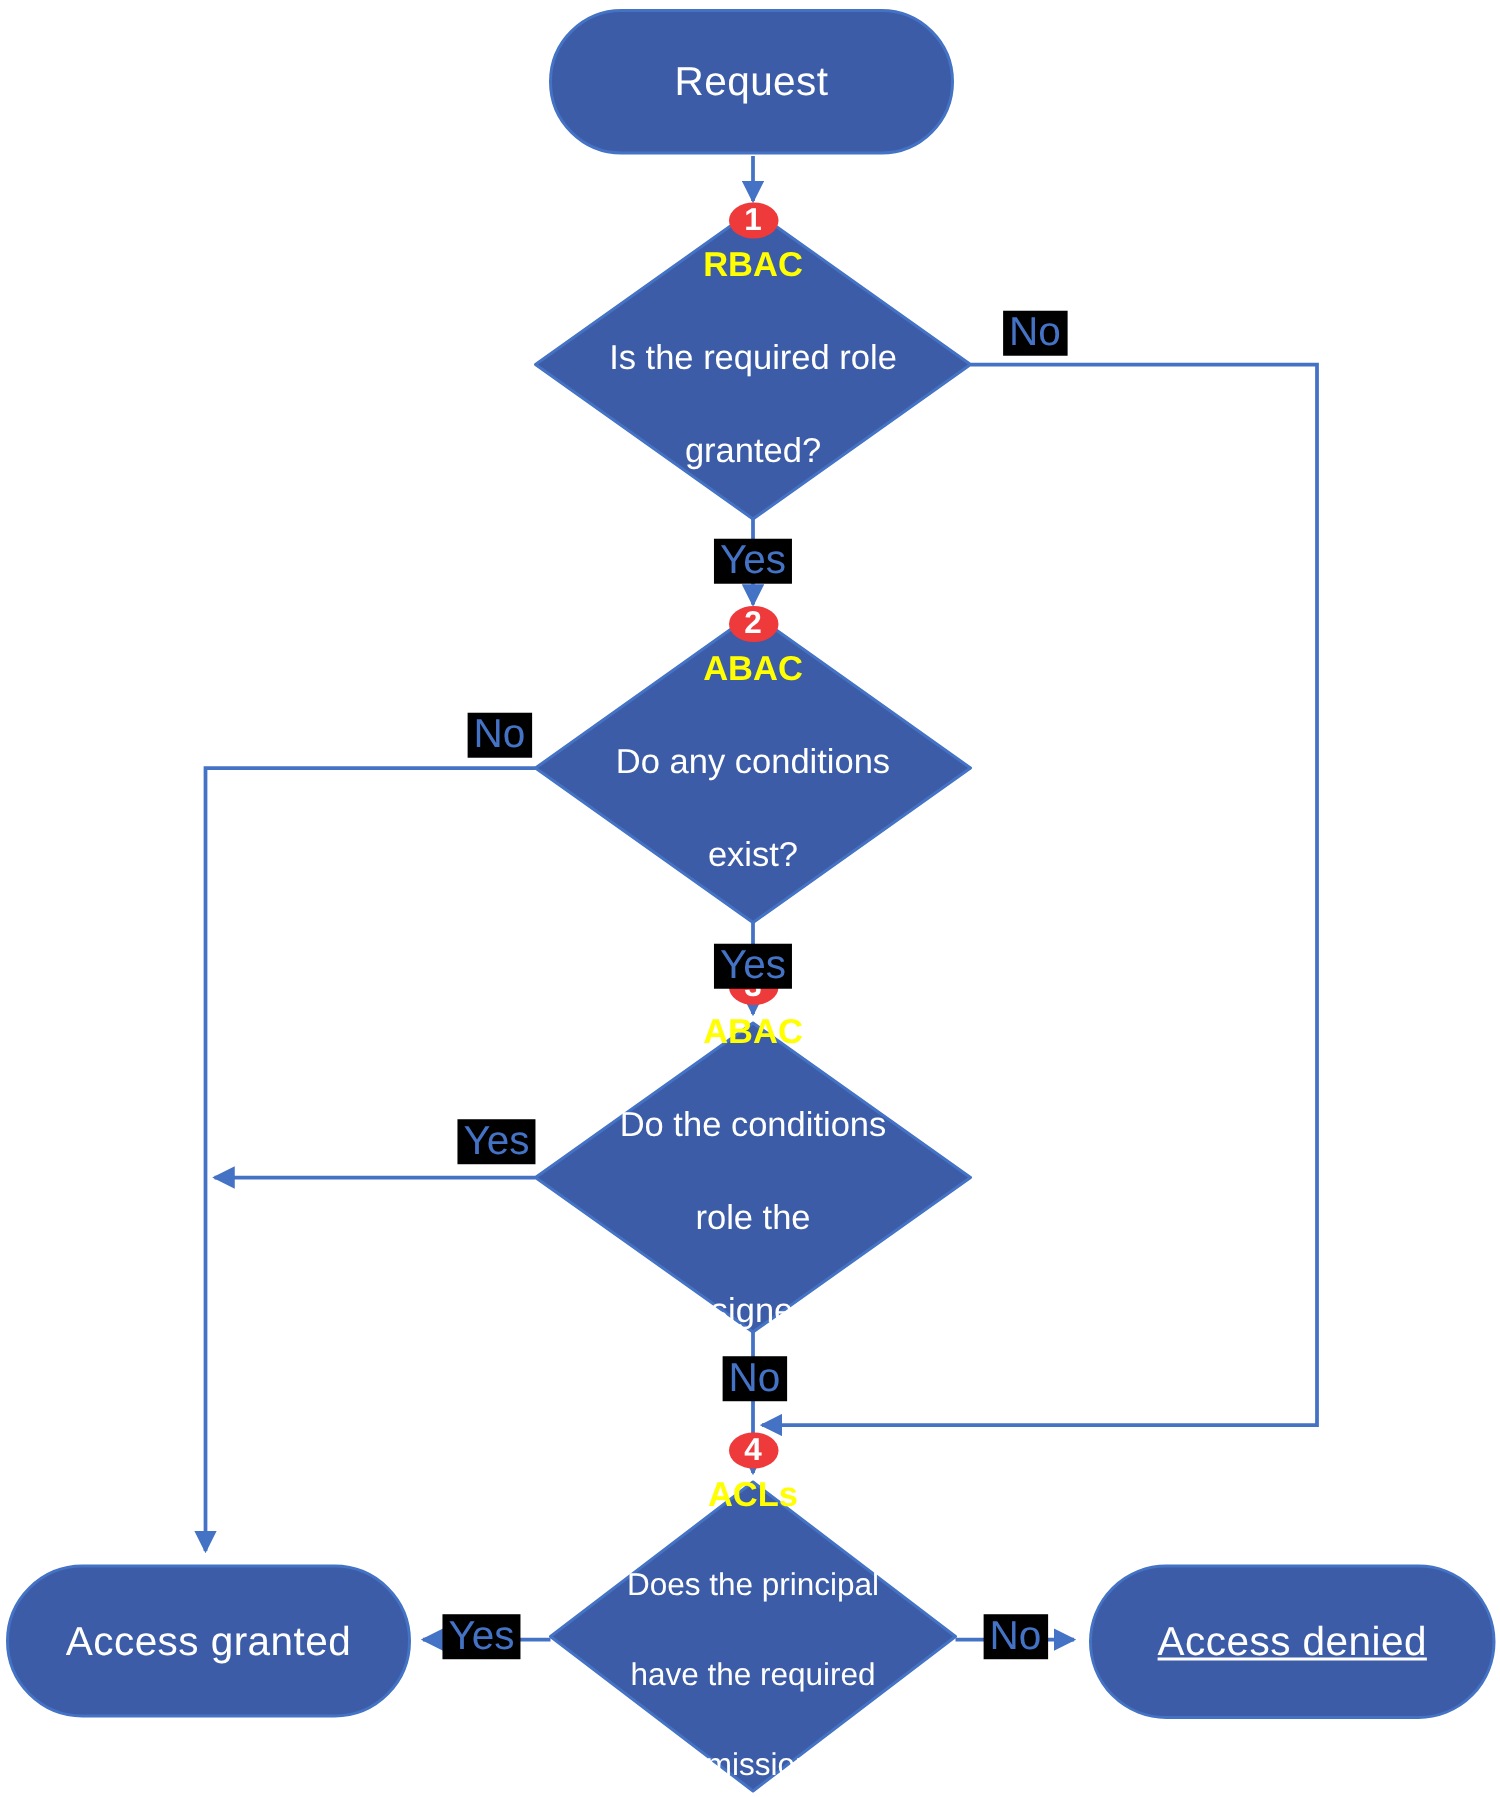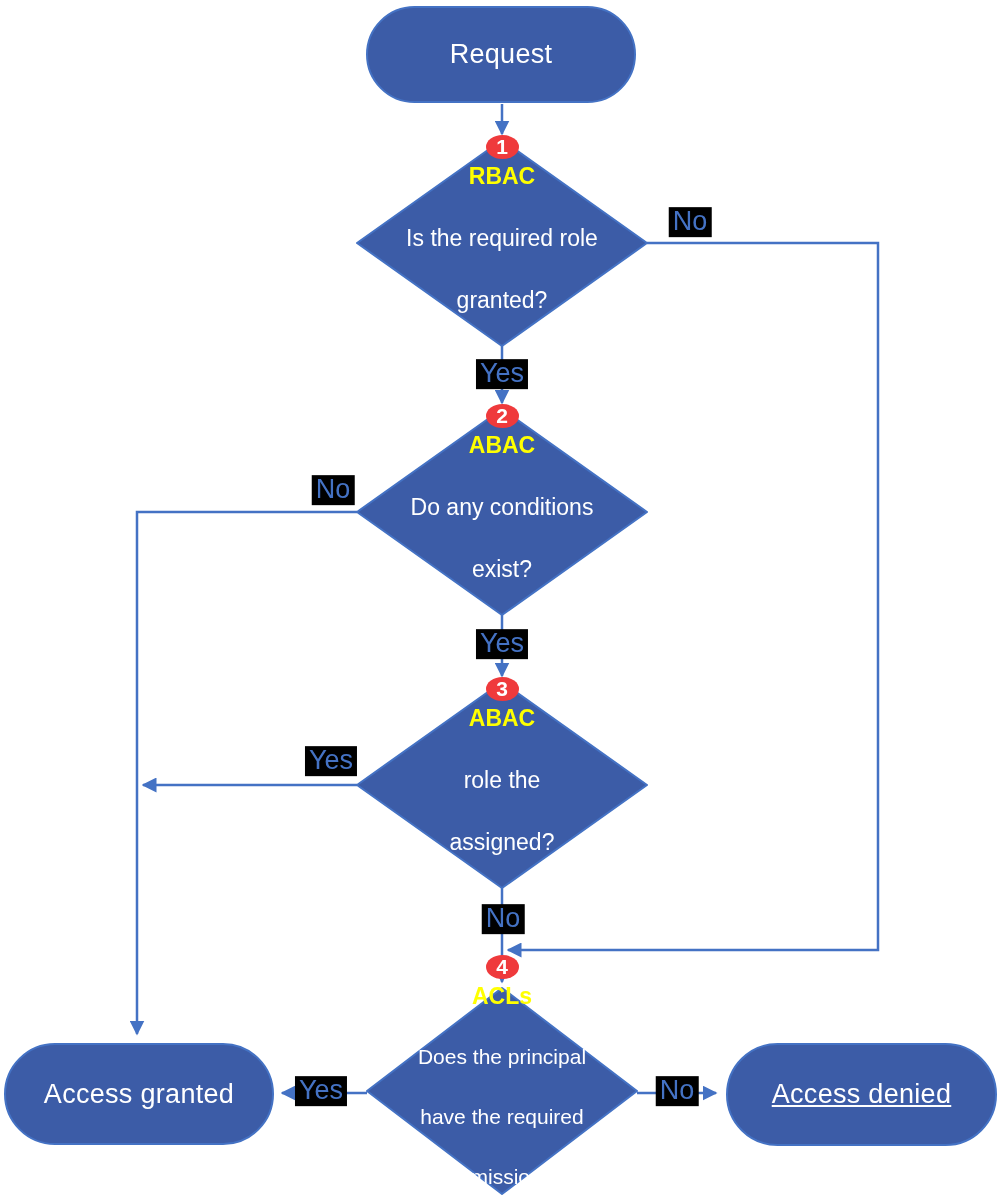--- a/index.html
+++ b/index.html
@@ -118,20 +118,21 @@
   <div class="diamond-content" style="left:357px; top:409px; width:290px; height:206px;">
     <div class="badge">2</div>
     <div class="heading">ABAC</div>
     <div class="dline">Do any conditions</div>
     <div class="dline">exist?</div>
   </div>
 
   <div class="diamond-content" style="left:357px; top:682px; width:290px; height:206px;">
     <div class="badge">3</div>
     <div class="heading">ABAC</div>
+    <div class="dline">Do the conditions</div>
     <div class="dline">role the</div>
     <div class="dline">assigned?</div>
   </div>
 
   <div class="diamond-content small" style="left:367px; top:988px; width:270px; height:206px;">
     <div class="badge">4</div>
     <div class="heading">ACLs</div>
     <div class="dline">Does the principal</div>
     <div class="dline">have the required</div>
     <div class="dline">permissions?</div>

